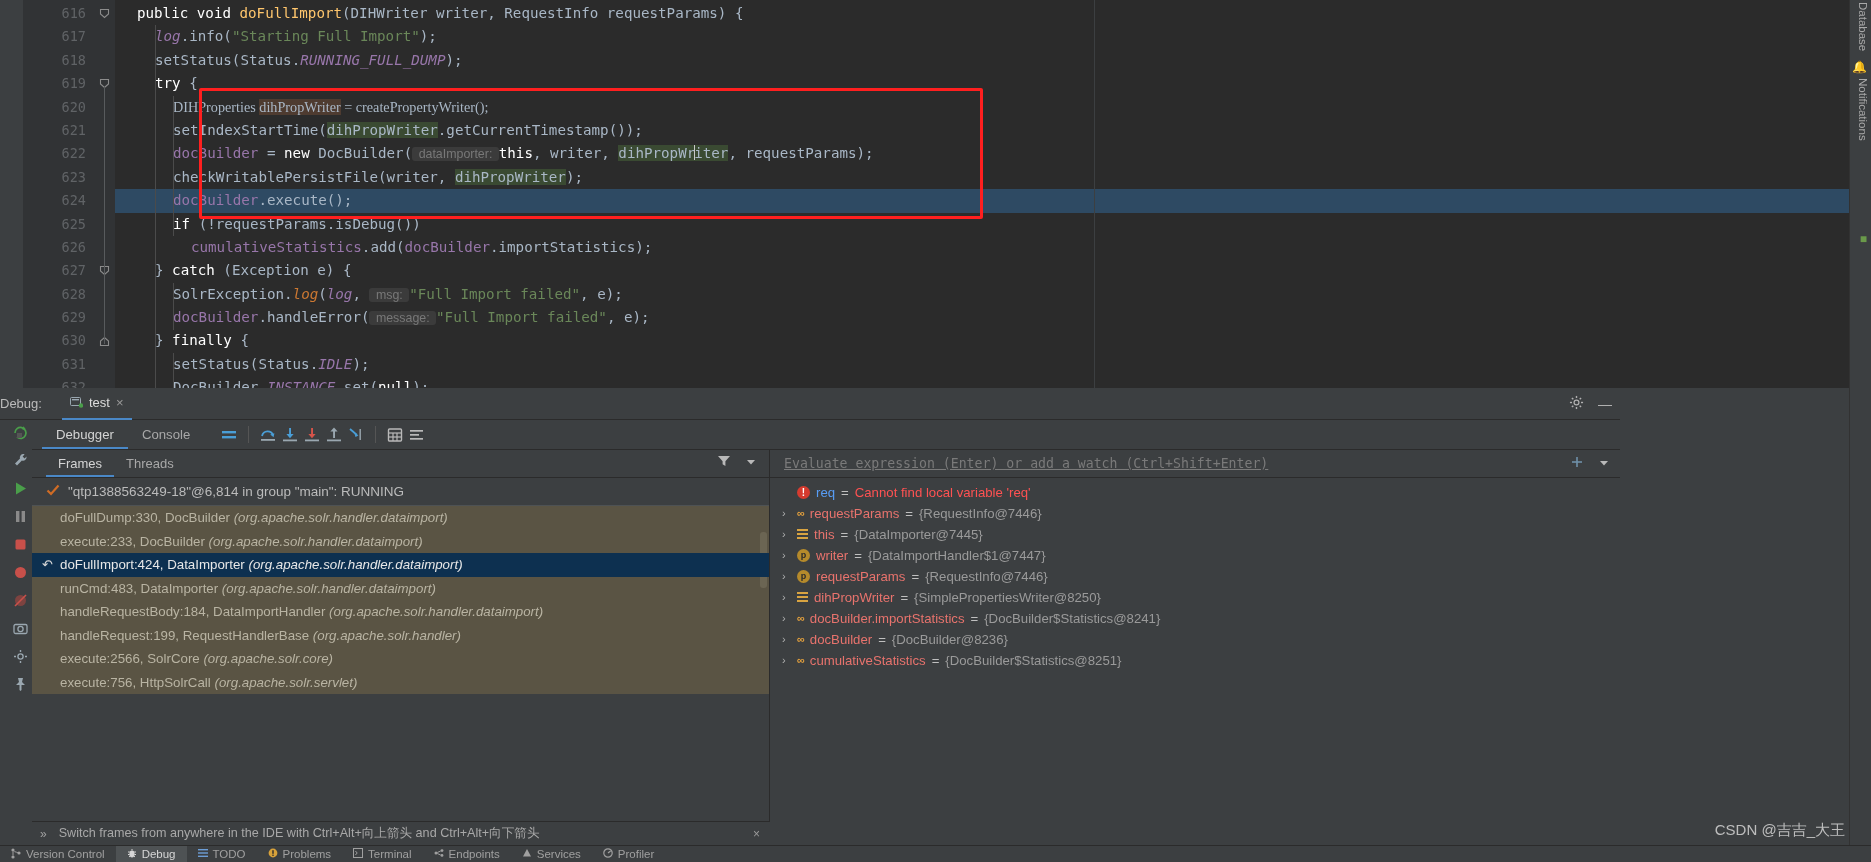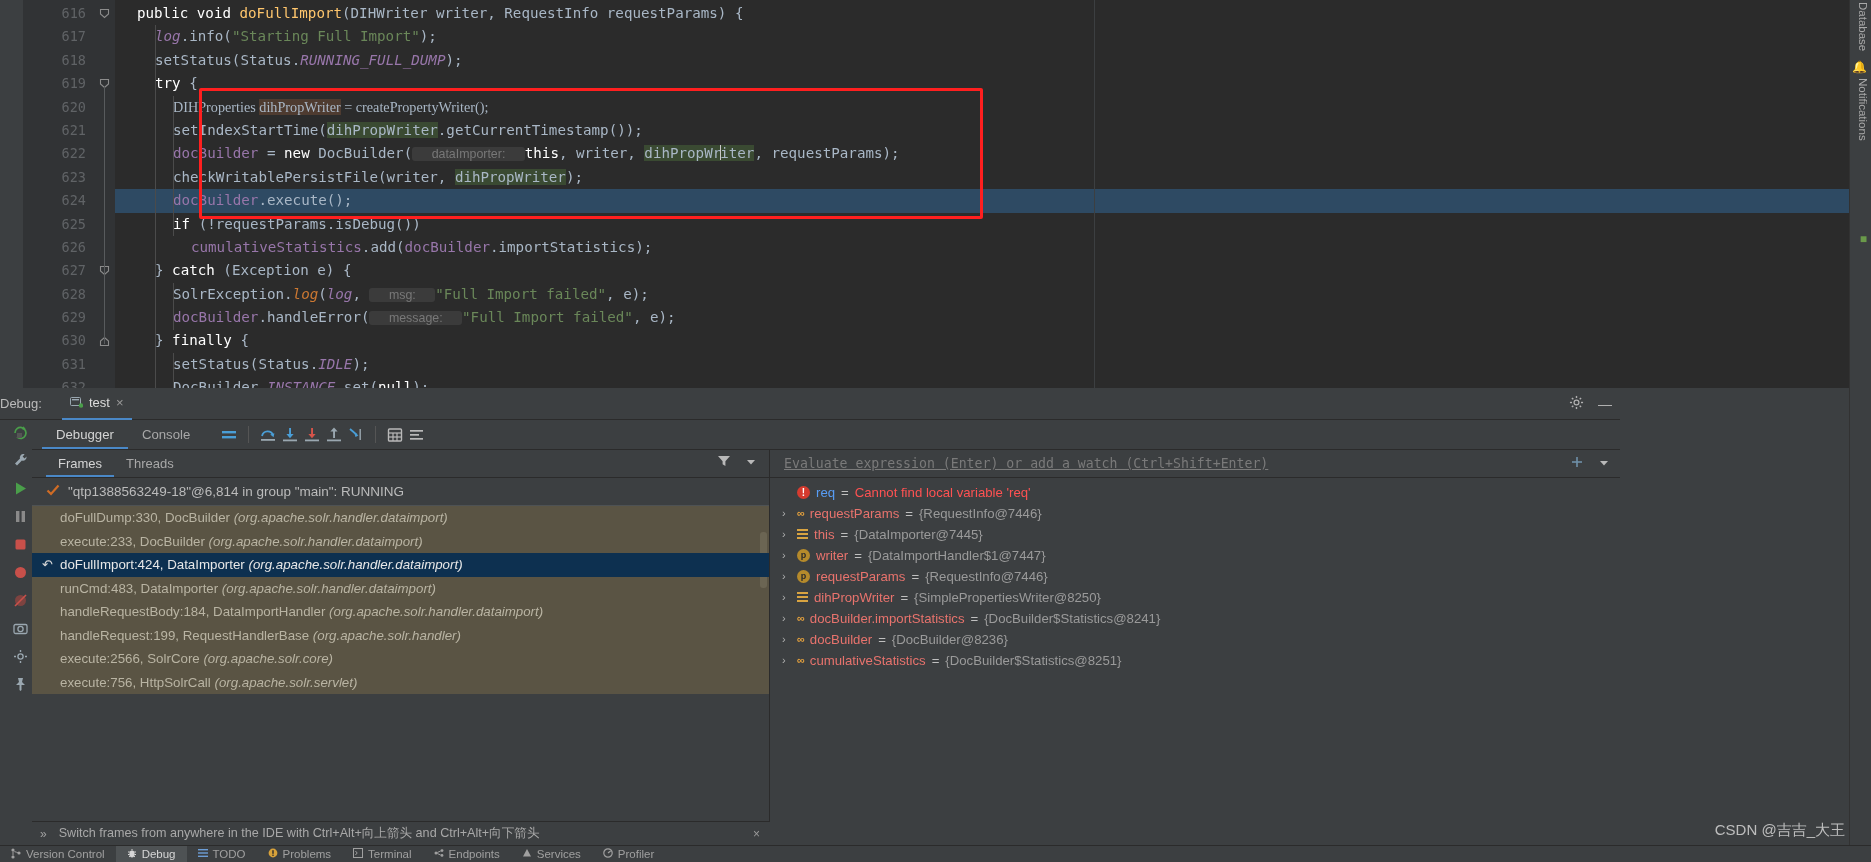--- a/index.html
+++ b/index.html
@@ -54,21 +54,21 @@
   .kwi  { color: #cc7832; font-style: italic; }
   .str  { color: #6a8759; }
   .fld  { color: #9876aa; }
   .sfld { color: #9876aa; font-style: italic; }
   .stat { color: #9876aa; font-style: italic; }
   .mth  { color: #ffc66d; }
   .id   { color: #a9b7c6; }
   .punc { color: #a9b7c6; }
   .hint {
     color: #787878; background: #3b3b3b; border-radius: 3px;
-    padding: 0 16px; font-size: 12.4px;
+    padding: 0 3px; font-size: 12.4px;
     font-family: "Liberation Sans", sans-serif;
   }
   .wr { background: #4e3b30; }
   .rd { background: #3a4a32; }
   .caret {
     display: inline-block; width: 1px; height: 15px; background: #c8c8c8;
     vertical-align: -2px; margin: 0 -1px;
   }
 
   .redbox {

